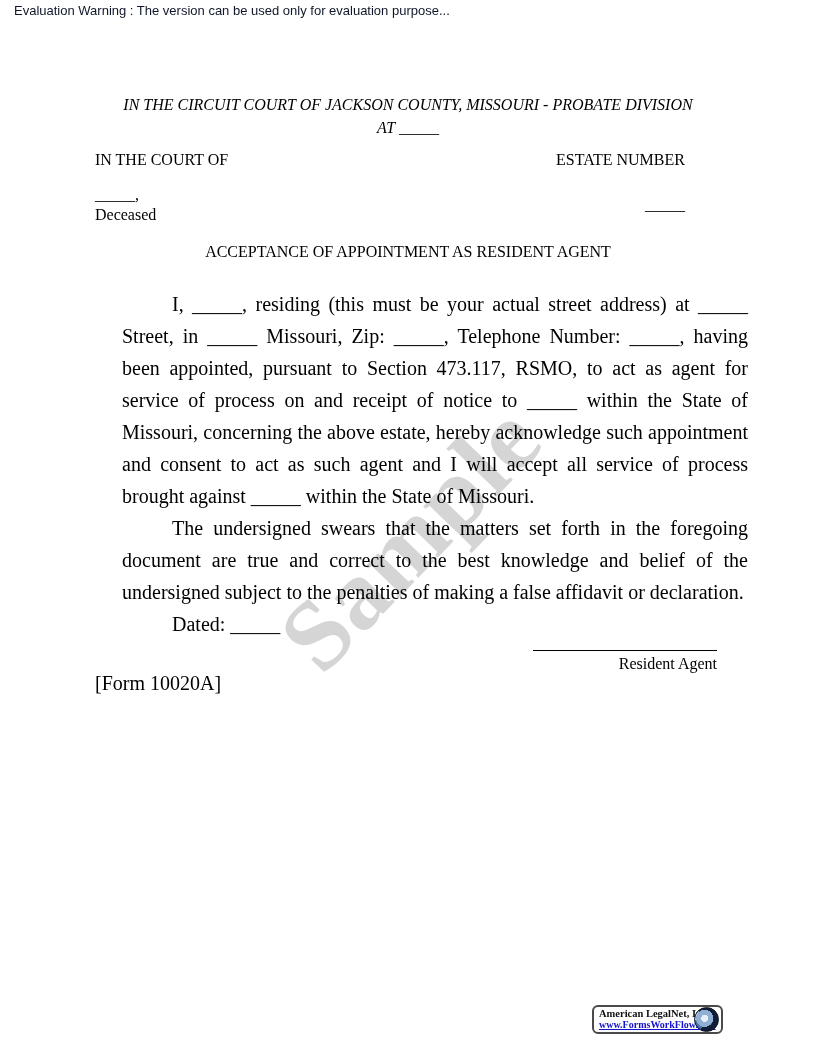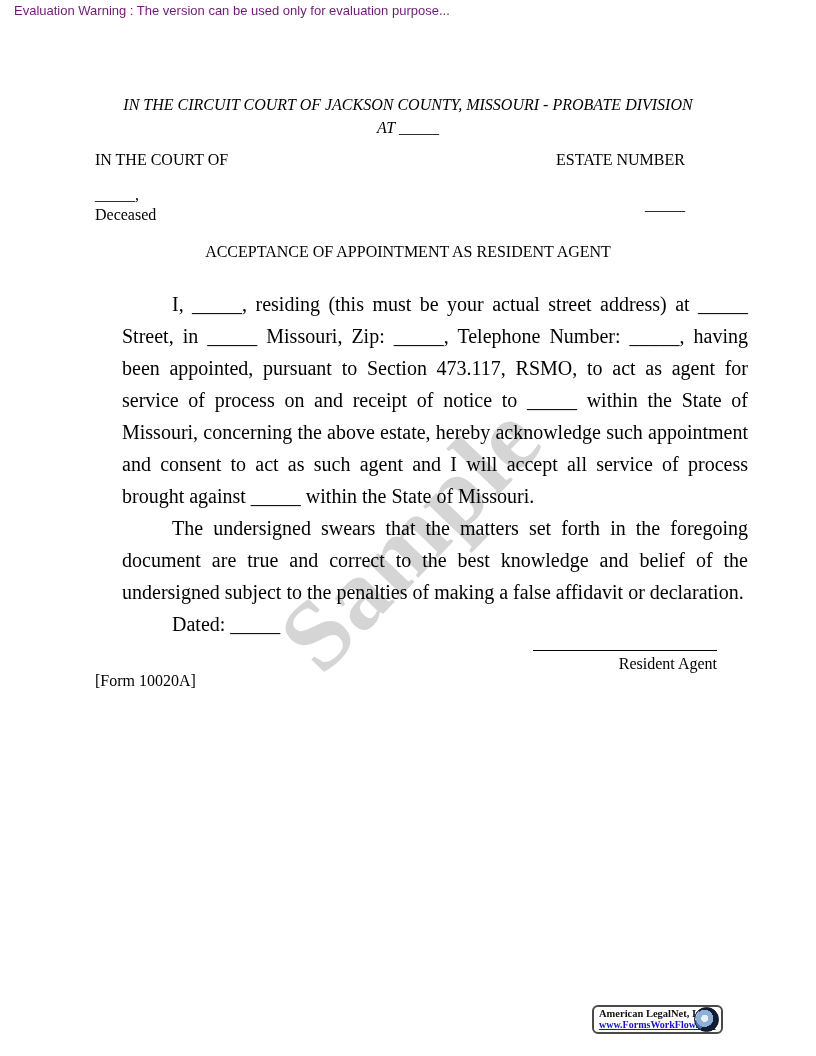--- a/index.html
+++ b/index.html
@@ -17,21 +17,21 @@
     overflow: hidden;
   }
 
   
   .eval-warning {
     position: absolute;
     left: 14px;
     top: 3px;
     font-family: "Liberation Sans", sans-serif;
     font-size: 13px;
-    color: #701a75;
+    color: #0f172a;
     white-space: nowrap;
   }
 
   
   .watermark {
     position: absolute;
     left: 410px;
     top: 538px;
     transform: translate(-50%, -50%) rotate(-46deg);
     font-family: "Liberation Serif", serif;
@@ -123,21 +123,21 @@
   .sig-label {
     position: absolute;
     left: 533px; top: 655px;
     width: 184px;
     text-align: right;
     font-size: 16px;
   }
   .form-number {
     position: absolute;
     left: 95px; top: 672px;
-    font-size: 16px;
+    font-size: 20px;
   }
 
   
   .logo-box {
     position: absolute;
     left: 592px; top: 1005px;
     width: 131px; height: 29px;
     box-sizing: border-box;
     border: 2px solid #4a4a4a;
     border-radius: 6px;

